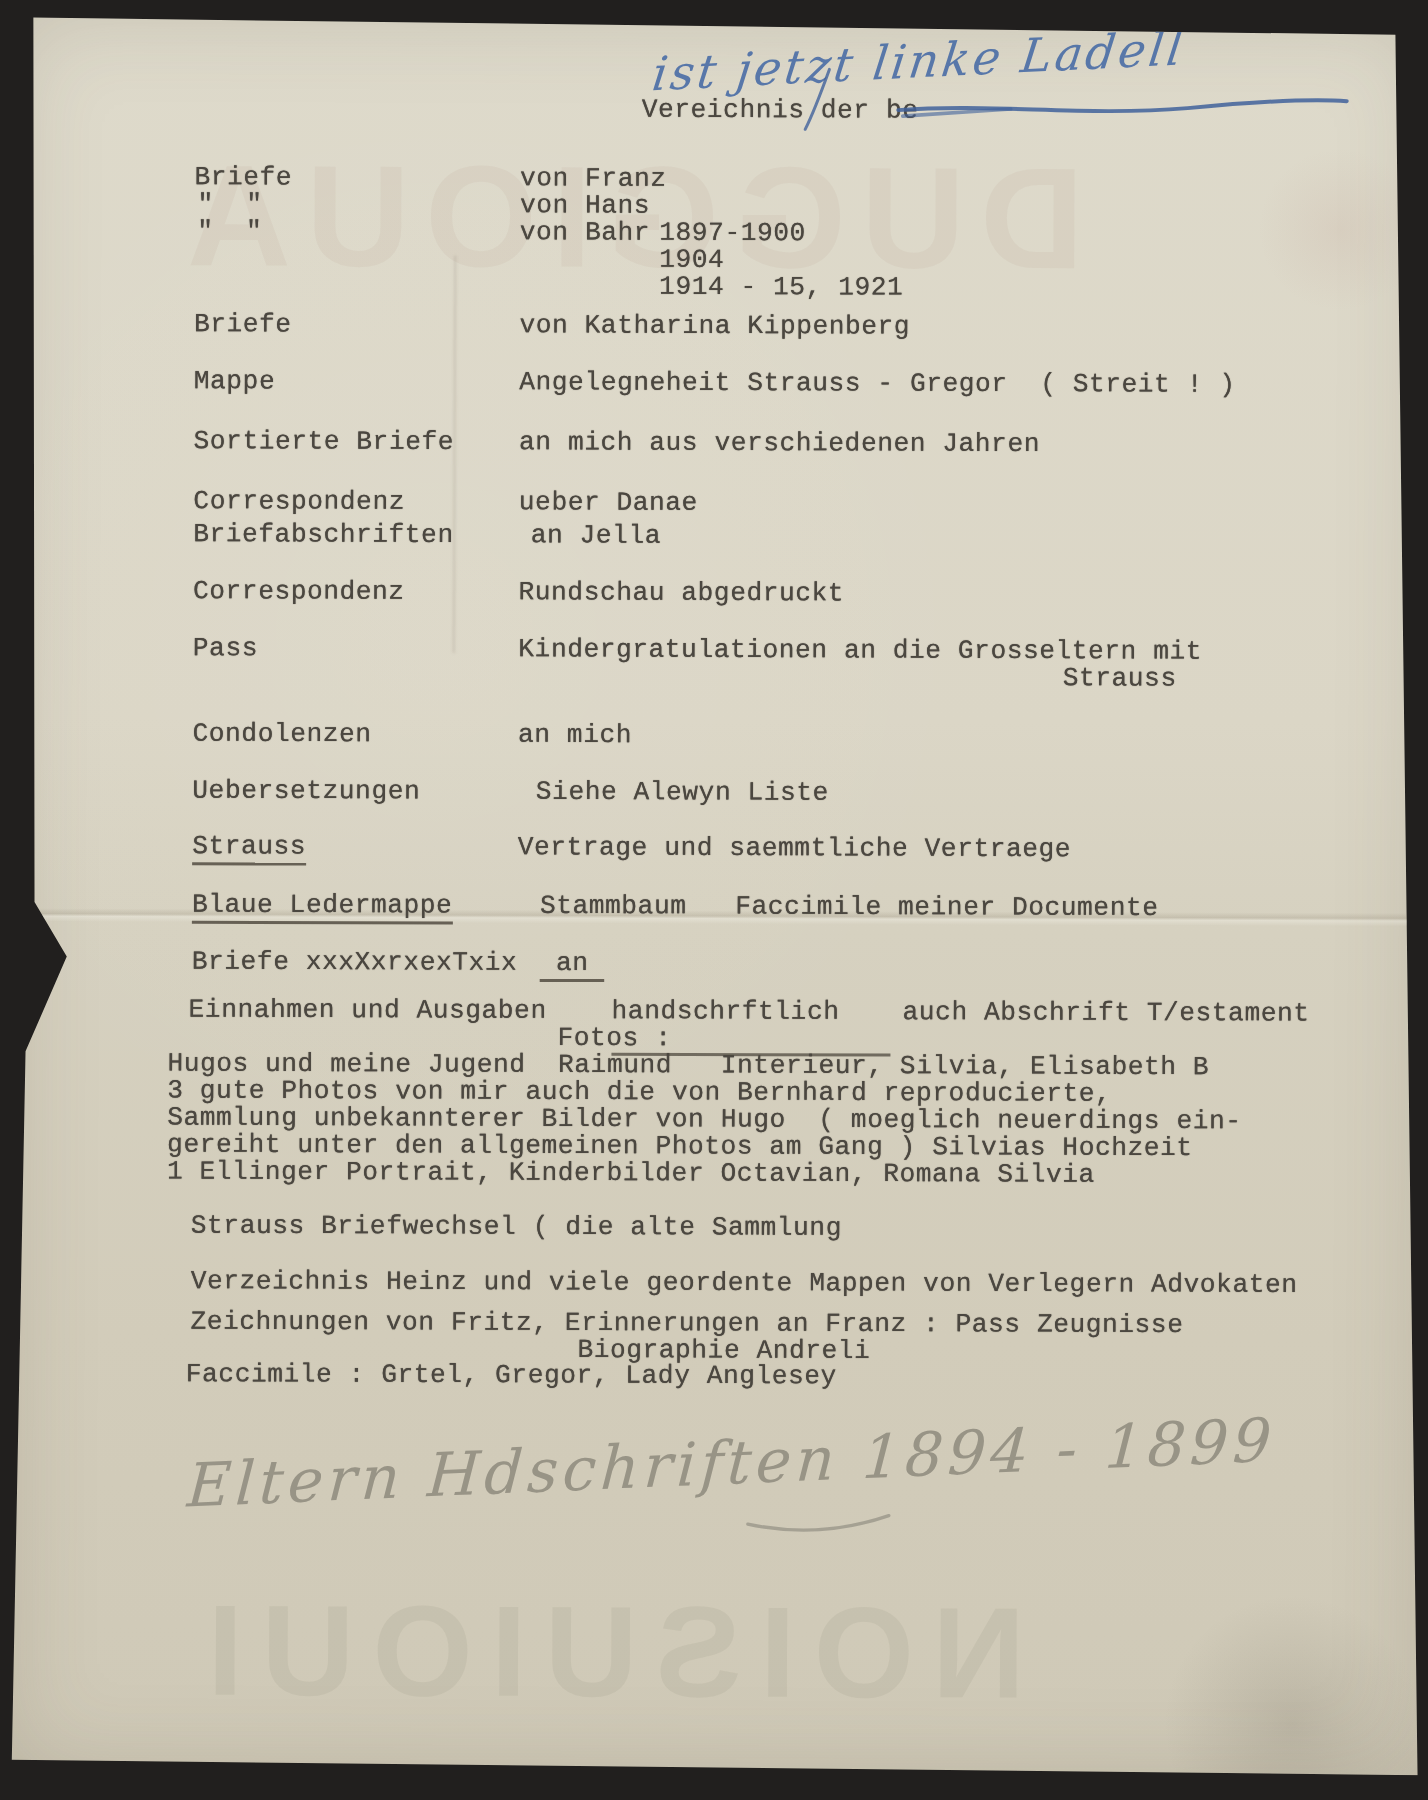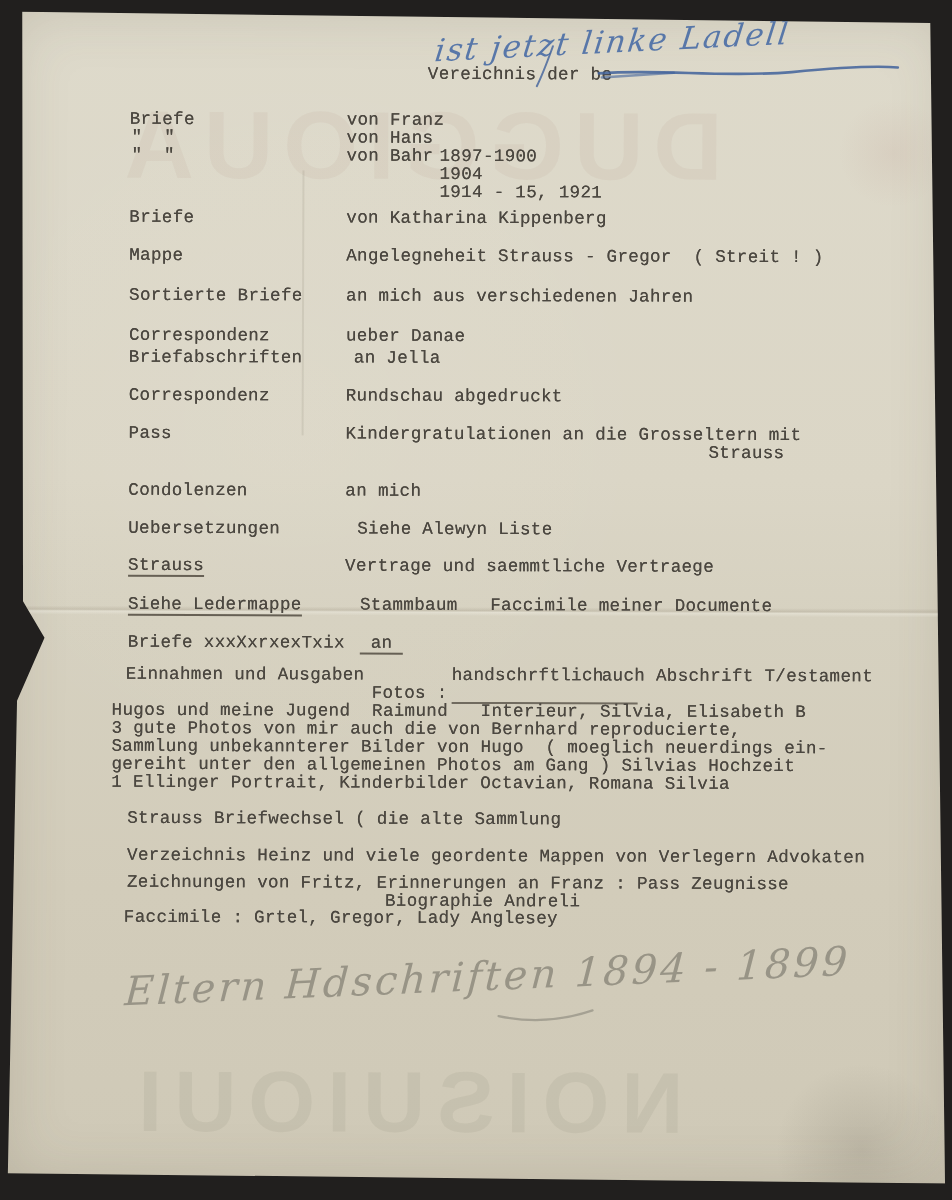--- a/index.html
+++ b/index.html
@@ -19,21 +19,21 @@
     transform:rotate(0.2deg);
     box-shadow:inset 0 0 60px rgba(90,80,60,.18);
   }
   .tw{
     position:absolute;white-space:pre;
     font-size:17.5px;letter-spacing:.35px;line-height:18px;
     color:#4b4740;text-shadow:0 0 .6px rgba(60,55,48,.85);
   }
   .row{position:absolute;left:0;top:0;width:100%;height:18px;}
   .ul{border-bottom:2px solid rgba(70,64,54,.78);padding-bottom:1px;}
-  .ul2{border-bottom:2px solid rgba(70,64,54,.70);padding-bottom:18px;padding-right:34px;margin-left:44px;}
+  .ul2{border-bottom:2px solid rgba(70,64,54,.70);padding-bottom:18px;padding-right:34px;}
   .hand-blue{
     position:absolute;left:425px;top:12px;
     font-family:"DejaVu Serif",serif;font-style:italic;
     font-size:31px;color:#4a6da6;white-space:pre;
     transform:rotate(-3deg) skewX(-10deg);
     letter-spacing:2px;opacity:.9;
   }
   .hand-pencil{
     position:absolute;left:118px;top:942px;
     font-family:"DejaVu Serif",serif;font-style:italic;
@@ -130,21 +130,21 @@
   </div>
   <div class="row" style="top:509px">
     <span class="tw" style="left:120px">Uebersetzungen</span>
     <span class="tw" style="left:349px">Siehe Alewyn Liste</span>
   </div>
   <div class="row" style="top:546px">
     <span class="tw ul" style="left:120px">Strauss</span>
     <span class="tw" style="left:337px">Vertrage und saemmtliche Vertraege</span>
   </div>
   <div class="row" style="top:585px">
-    <span class="tw ul" style="left:120px">Siehe Ledermappe</span>
+    <span class="tw ul" style="left:120px">Blaue Ledermappe</span>
     <span class="tw" style="left:352px">Stammbaum   Faccimile meiner Documente</span>
   </div>
 
   <div class="row" style="top:623px">
     <span class="tw" style="left:120px">Briefe xxxXxrxexTxix</span>
     <span class="tw ul" style="left:352px"> an </span>
   </div>
 
   <div class="row" style="top:655px">
     <span class="tw" style="left:118px">Einnahmen und Ausgaben</span>

